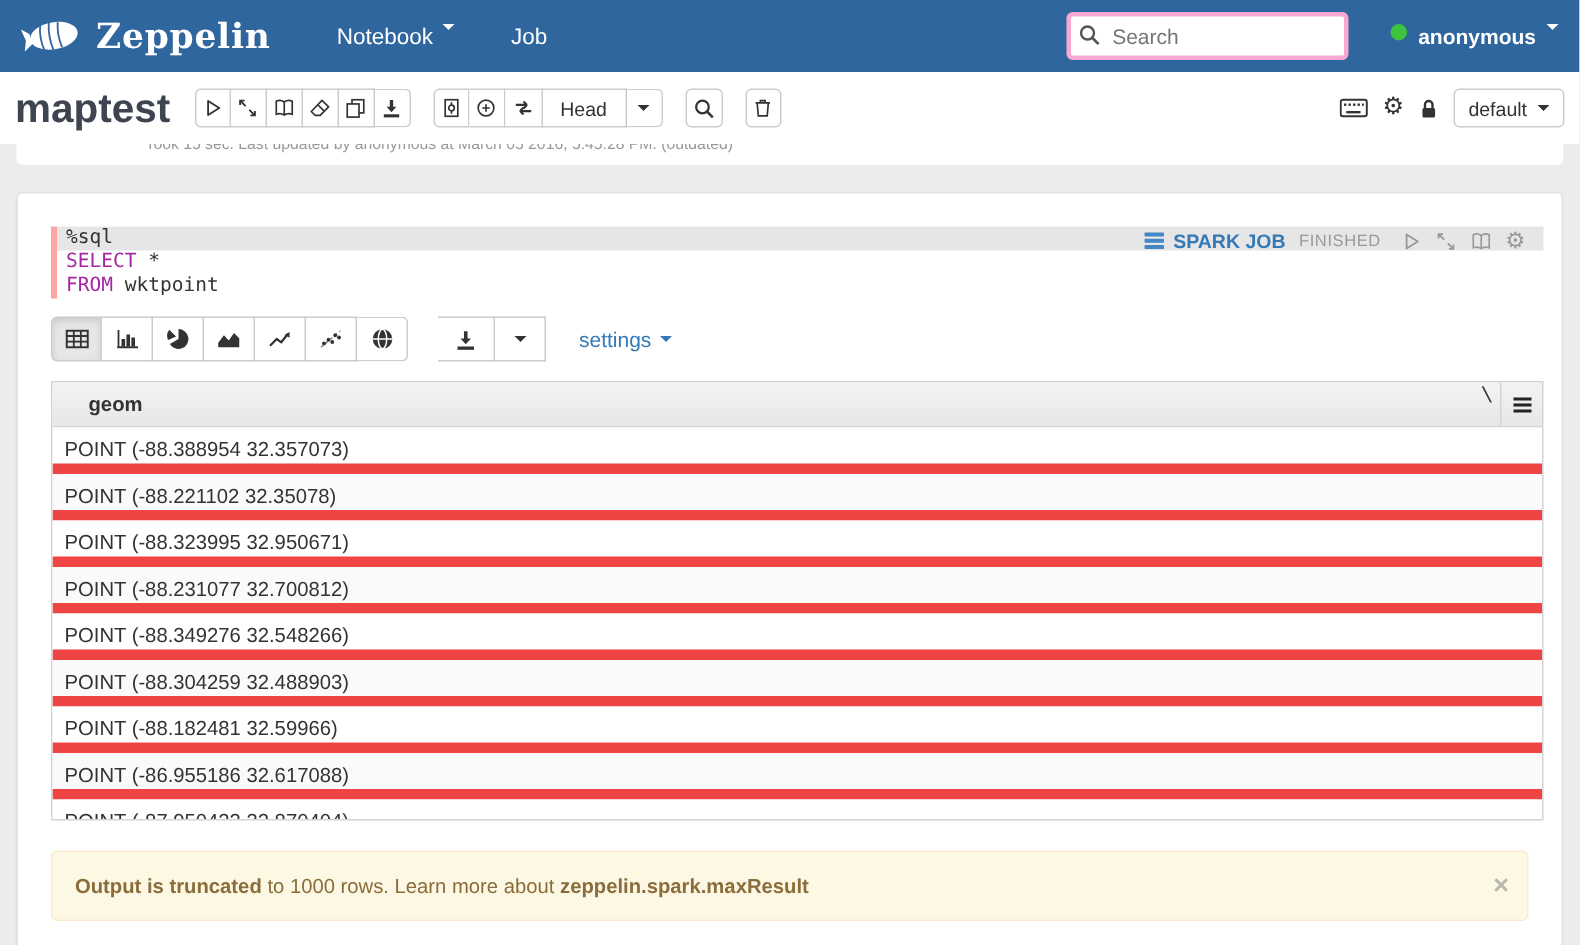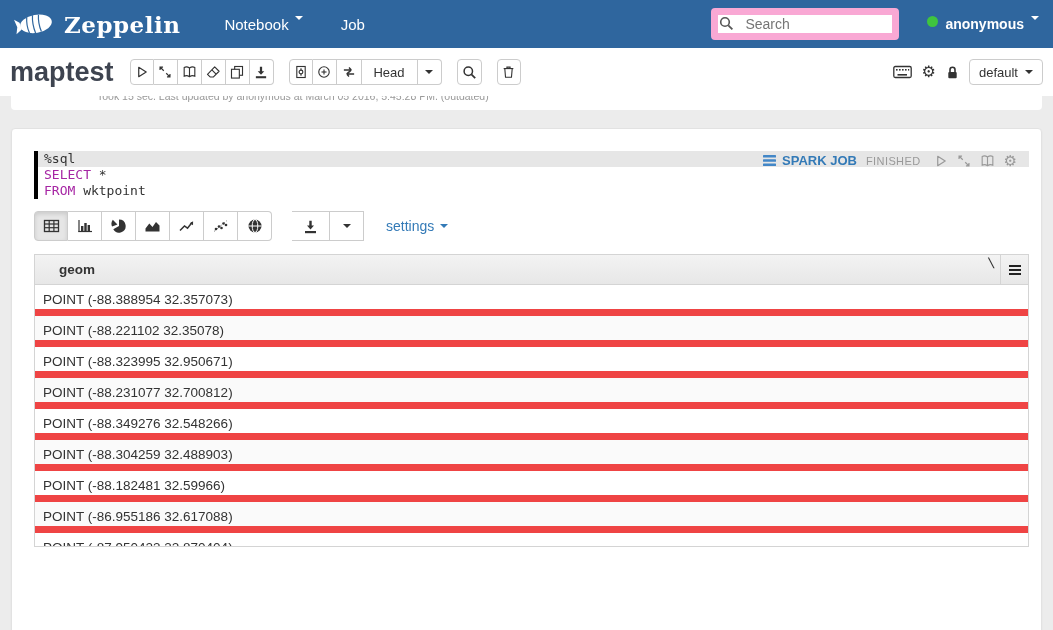--- a/index.html
+++ b/index.html
@@ -7,21 +7,21 @@
               font-family:"Liberation Sans", sans-serif; }
 
   
   .navbar { height:48px; background:#2f669e; display:flex; align-items:center; padding:0 14px; }
   .brand { display:flex; align-items:center; gap:8px; margin-right:44px; cursor:pointer; }
   .brand-text { color:#fff; font-family:"DejaVu Serif", serif; font-weight:bold; font-size:23px; letter-spacing:.5px; }
   .nav-item { color:#fff; font-size:15px; margin-right:38px; display:flex; align-items:flex-start; gap:6px; cursor:pointer; }
   .caret { width:0; height:0; border-left:4px solid transparent; border-right:4px solid transparent; border-top:4px solid currentColor; display:inline-block; }
   .nav-spacer { flex:1; }
   .nav-search { position:relative; width:188px; margin-right:28px; }
-  .nav-search input { width:100%; height:32px; border:7px solid #f9a8d4; border-radius:4px; padding:0 8px 0 27px;
+  .nav-search input { width:100%; height:32px; border:3px solid #f9a8d4; border-radius:4px; padding:0 8px 0 27px;
                       font-size:14px; color:#333; outline:none; }
   .nav-search .mag { position:absolute; left:8px; top:8px; }
   .user-menu { display:flex; align-items:flex-start; gap:7px; color:#fff; font-size:14px; font-weight:bold; cursor:pointer; }
   .green-dot { width:11px; height:11px; border-radius:50%; background:#3fc43f; }
 
   
   .toolbar { height:48px; background:#fff; display:flex; align-items:center; padding:0 10px; position:relative; }
   .note-title { font-size:27px; font-weight:bold; color:#3e4450; margin-right:16px; }
   .btn-group { display:inline-flex; margin-right:15px; }
   .tbtn { height:26px; min-width:24px; padding:0 4px; background:#fff; border:1px solid #ccc; border-left-width:0;
@@ -38,21 +38,21 @@
 
   
   .clipped-card { margin:0 11px; height:14px; background:#fff; border-radius:0 0 4px 4px; overflow:hidden; position:relative; }
   .clipped-status { position:absolute; top:-6px; left:86px; font-size:10.5px; color:#999; white-space:nowrap; }
 
   
   .para-card { margin:18px 11px 0 11px; background:#fff; border:1px solid #e2e2e2; border-radius:4px;
                height:520px; position:relative; box-shadow:0 1px 2px rgba(0,0,0,.05); }
   .editor { margin:22px 12px 0 22px; position:relative;
             font-family:"DejaVu Sans Mono","Liberation Mono", monospace; font-size:13px; line-height:16px; color:#333; }
-  .editor-inner { border-left:4px solid #000000; }
+  .editor-inner { border-left:4px solid #fca5a5; }
   .code-line { padding-left:6px; white-space:pre; }
   .code-line.active { background:#e6e6e6; }
   .kw { color:#a626a4; }
   .para-head-right { position:absolute; top:24px; right:24px; display:flex; align-items:center; gap:9px; }
   .sparkjob { color:#337ab7; font-size:13px; font-weight:bold; display:flex; align-items:center; gap:5px; cursor:pointer; }
   .status-finished { color:#999; font-size:11px; letter-spacing:.4px; margin-right:4px; }
   .phicon { color:#999; display:inline-flex; cursor:pointer; }
 
   
   .chart-bar { margin:12px 12px 0 22px; display:flex; align-items:center; }
@@ -379,14 +379,18 @@
         <div class="trow">POINT (-88.323995 32.950671)</div>
         <div class="trow">POINT (-88.231077 32.700812)</div>
         <div class="trow">POINT (-88.349276 32.548266)</div>
         <div class="trow">POINT (-88.304259 32.488903)</div>
         <div class="trow">POINT (-88.182481 32.59966)</div>
         <div class="trow">POINT (-86.955186 32.617088)</div>
         <div class="trow">POINT (-87.950423 32.870404)</div>
       </div>
   </div>
 
+  <div class="banner">
+    <b>Output is truncated</b><span> to 1000 rows. Learn more about </span><b>zeppelin.spark.maxResult</b>
+    <span class="banner-close">×</span>
+  </div>
 
 </div>
 
 </body></html>

